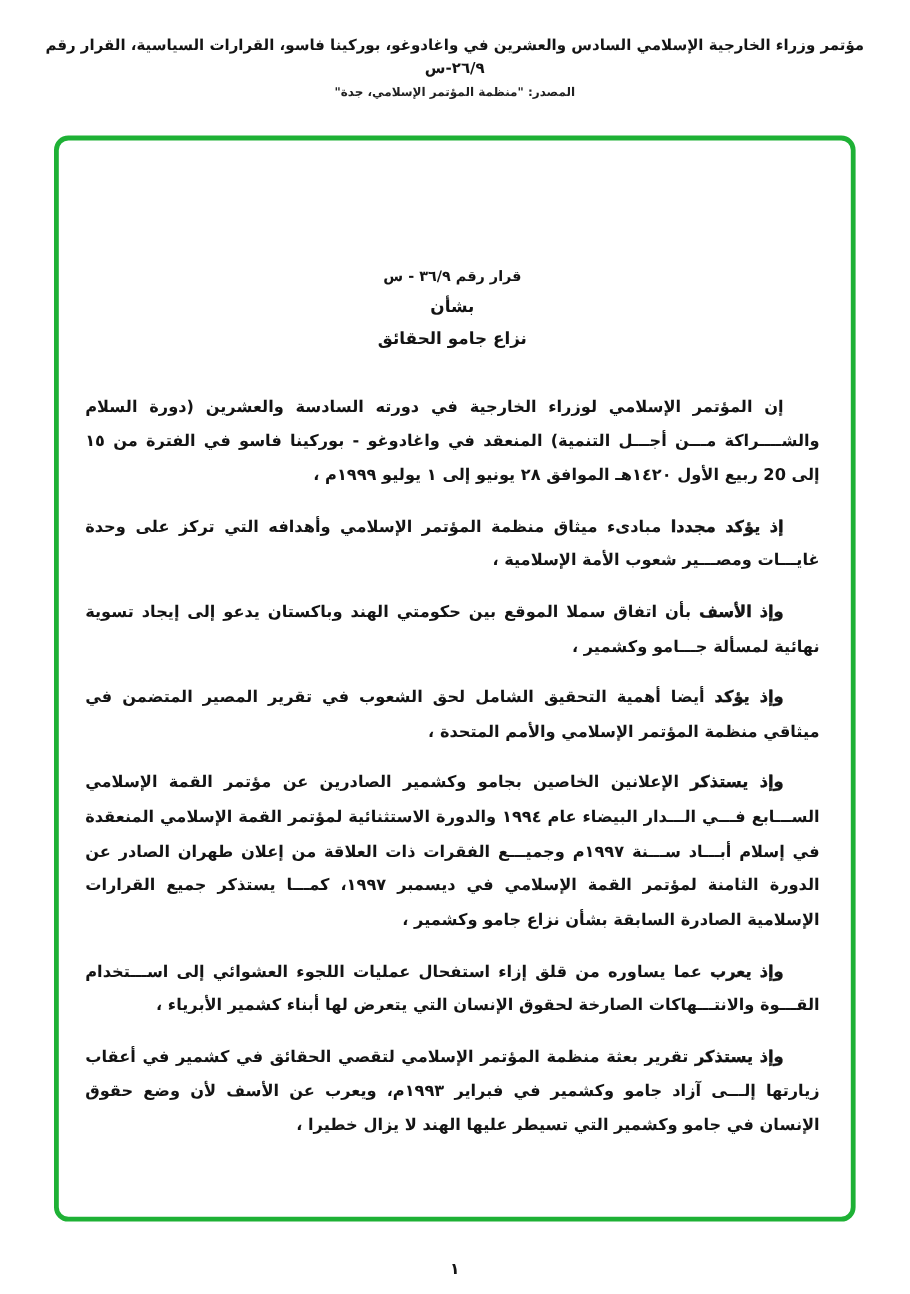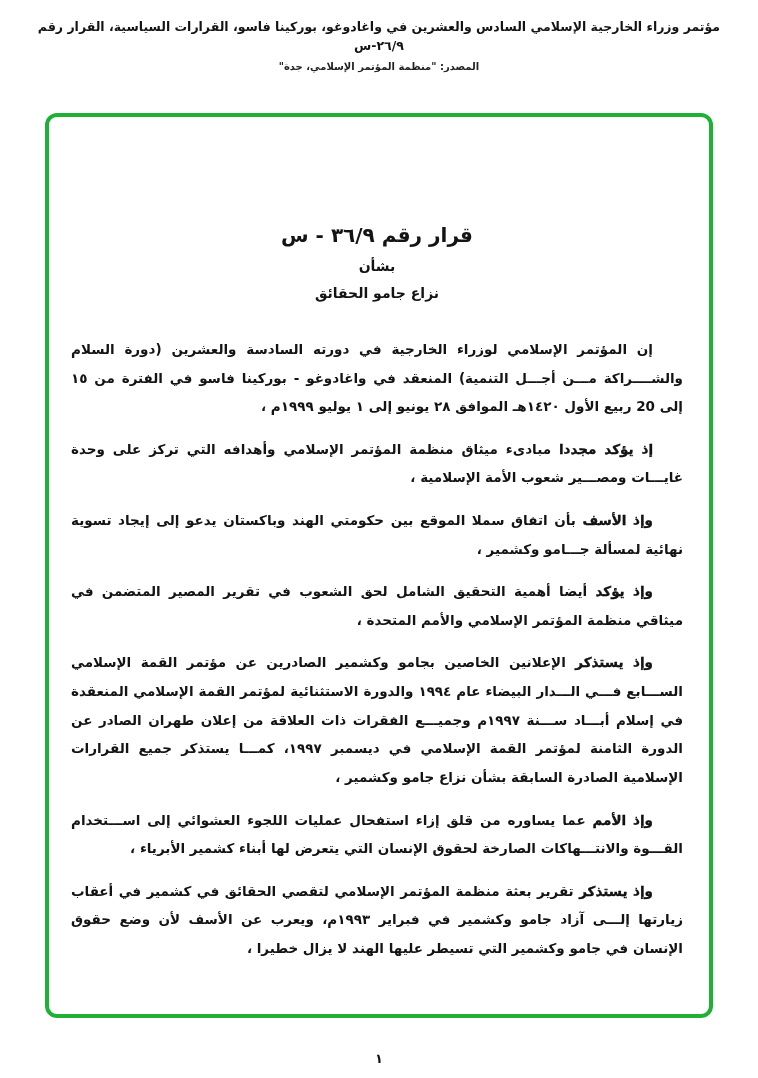--- a/index.html
+++ b/index.html
@@ -7,21 +7,21 @@
     position: relative;
     width: 758px;
     height: 1078px;
     margin: 0 auto;
     background: #ffffff;
     direction: rtl;
     font-family: "DejaVu Sans", sans-serif;
     color: #141414;
     overflow: hidden;
   }
-  .top-header { padding-top: 18px; text-align: center; }
+  .top-header { padding-top: 29px; text-align: center; }
   .top-header-line1 {
     font-size: 12.5px;
     font-weight: bold;
     padding: 0 20px;
     line-height: 1.5;
   }
   .top-header-line2 {
     font-size: 10px;
     font-weight: bold;
     margin-top: 5px;
@@ -39,21 +39,21 @@
     padding: 58px 26px 0 22px;
     background: #ffffff;
   }
   .title-block { text-align: center; margin-bottom: 34px; }
   .title-line {
     font-weight: bold;
     font-size: 14px;
     margin: 11px 0;
     letter-spacing: 0; 
   }
-  .title-line.main { font-size: 20px; margin-top: 48px; }
+  .title-line.main { font-size: 12px; margin-top: 48px; }
   .body-text { }
   .para {
     direction: rtl;
     text-align: justify;
     text-justify: inter-word;
     font-size: 13.5px;
     font-weight: bold;
     line-height: 2.12;
     margin: 0 0 14px 0;
     text-indent: 30px;
@@ -90,21 +90,21 @@
       <div class="title-line">بشأن</div>
       <div class="title-line">نزاع جامو الحقائق</div>
     </div>
 
     <div class="body-text">
         <p class="para">إن المؤتمر الإسلامي لوزراء الخارجية في دورته السادسة والعشرين (دورة السلام والشــــراكة مـــن أجـــل التنمية) المنعقد في واغادوغو - بوركينا فاسو في الفترة من ١٥ إلى 20 ربيع الأول ١٤٢٠هـ الموافق ٢٨ يونيو إلى ١ يوليو ١٩٩٩م ،</p>
         <p class="para"><strong class="lead">إذ يؤكد مجددا </strong>مبادىء ميثاق منظمة المؤتمر الإسلامي وأهدافه التي تركز على وحدة غايـــات ومصـــير شعوب الأمة الإسلامية ،</p>
         <p class="para"><strong class="lead">وإذ الأسف </strong>بأن اتفاق سملا الموقع بين حكومتي الهند وباكستان يدعو إلى إيجاد تسوية نهائية لمسألة جـــامو وكشمير ،</p>
         <p class="para"><strong class="lead">وإذ يؤكد </strong>أيضا أهمية التحقيق الشامل لحق الشعوب في تقرير المصير المتضمن في ميثاقي منظمة المؤتمر الإسلامي والأمم المتحدة ،</p>
         <p class="para"><strong class="lead">وإذ يستذكر </strong>الإعلانين الخاصين بجامو وكشمير الصادرين عن مؤتمر القمة الإسلامي الســـابع فـــي الـــدار البيضاء عام ١٩٩٤ والدورة الاستثنائية لمؤتمر القمة الإسلامي المنعقدة في إسلام أبـــاد ســـنة ١٩٩٧م وجميـــع الفقرات ذات العلاقة من إعلان طهران الصادر عن الدورة الثامنة لمؤتمر القمة الإسلامي في ديسمبر ١٩٩٧، كمـــا يستذكر جميع القرارات الإسلامية الصادرة السابقة بشأن نزاع جامو وكشمير ،</p>
-        <p class="para"><strong class="lead">وإذ الأمم </strong>عما يساوره من قلق إزاء استفحال عمليات اللجوء العشوائي إلى اســـتخدام القـــوة والانتـــهاكات الصارخة لحقوق الإنسان التي يتعرض لها أبناء كشمير الأبرياء ،</p>
+        <p class="para"><strong class="lead">وإذ يعرب </strong>عما يساوره من قلق إزاء استفحال عمليات اللجوء العشوائي إلى اســـتخدام القـــوة والانتـــهاكات الصارخة لحقوق الإنسان التي يتعرض لها أبناء كشمير الأبرياء ،</p>
         <p class="para"><strong class="lead">وإذ يستذكر </strong>تقرير بعثة منظمة المؤتمر الإسلامي لتقصي الحقائق في كشمير في أعقاب زيارتها إلـــى آزاد جامو وكشمير في فبراير ١٩٩٣م، ويعرب عن الأسف لأن وضع حقوق الإنسان في جامو وكشمير التي تسيطر عليها الهند لا يزال خطيرا ،</p>
       </div>
 
   </div>
 
   <div class="page-footer">
     <span>١</span>
   </div>
 
 </div>

